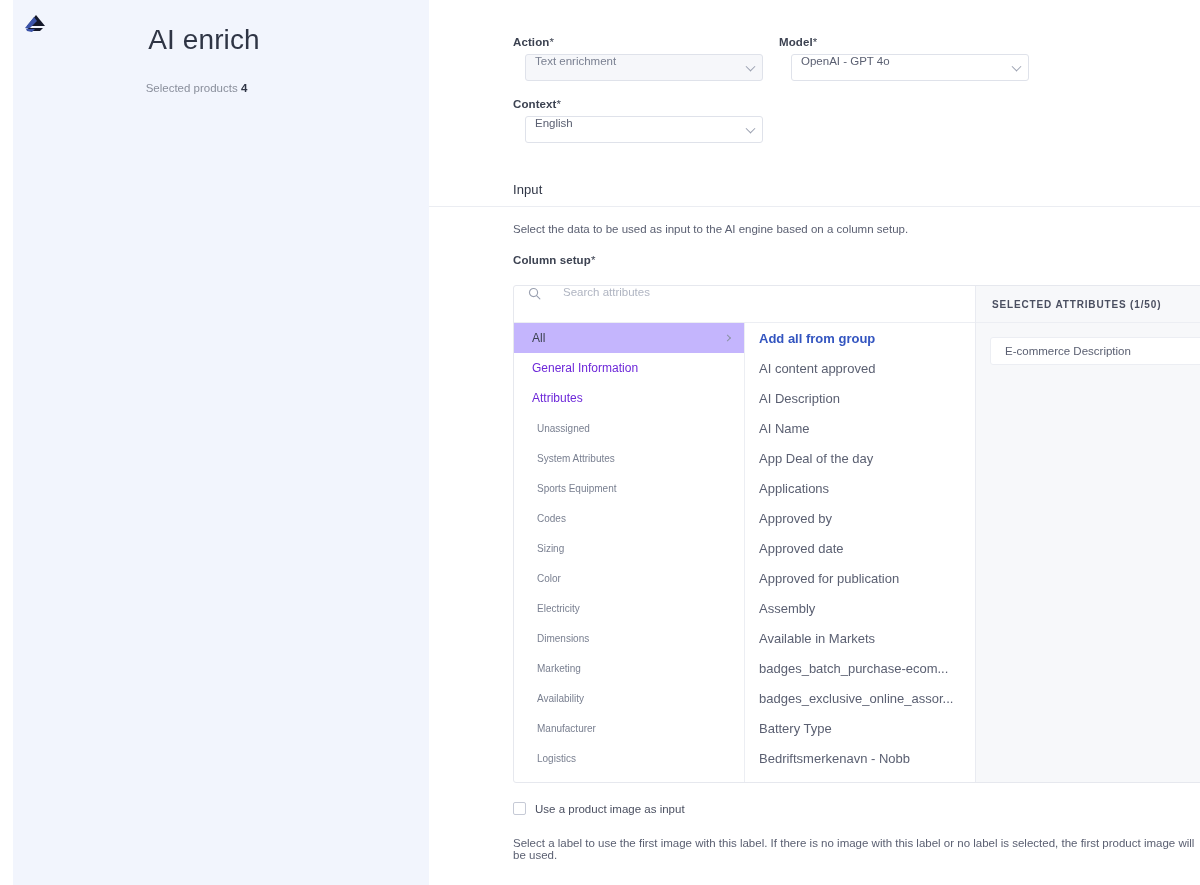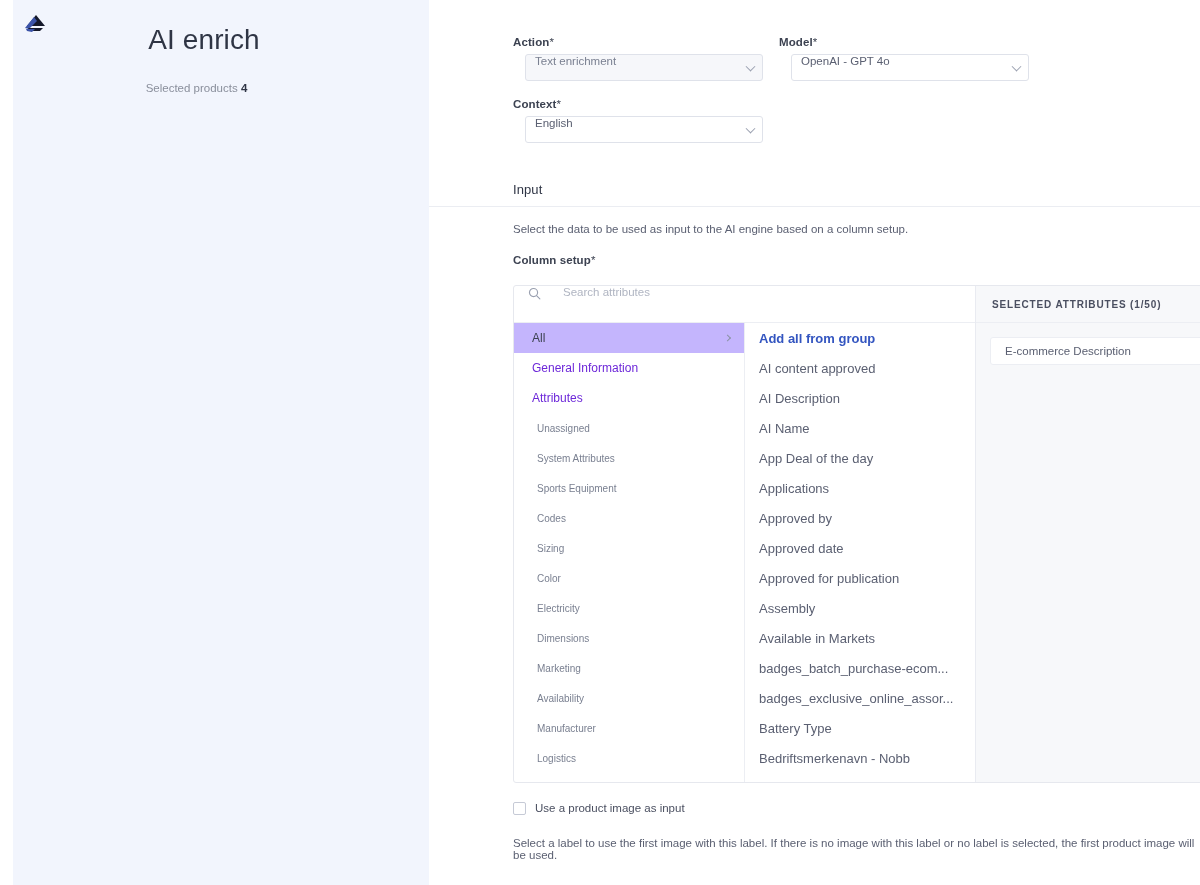--- a/index.html
+++ b/index.html
@@ -162,21 +162,21 @@
     border: 1px solid #eceef3;
     border-radius: 3px;
     height: 28px;
     display: flex; align-items: center;
     padding: 0 14px;
     font-size: 11.5px; color: #5b6072;
   }
 
   
   .checkbox-row {
-    display: flex; align-items: flex-start; gap: 9px;
+    display: flex; align-items: center; gap: 9px;
     padding: 19px 0 0 84px;
   }
   .cb {
     width: 13px; height: 13px; flex: 0 0 13px;
     border: 1px solid #c6cad6; border-radius: 2px; background: #fff;
   }
   .cb-label { font-size: 11.5px; color: #4a4f60; }
   .bottom-note {
     padding: 22px 0 0 84px;
     font-size: 11.5px; color: #5b6072;

